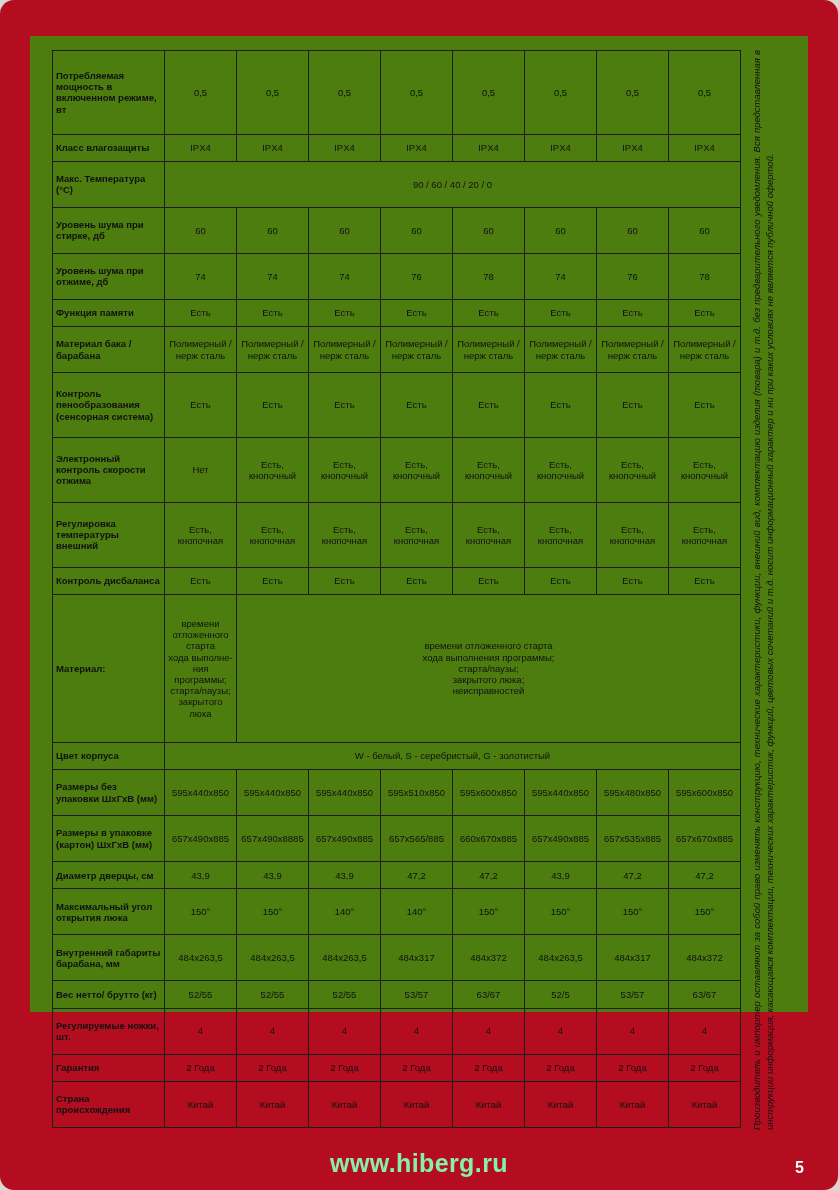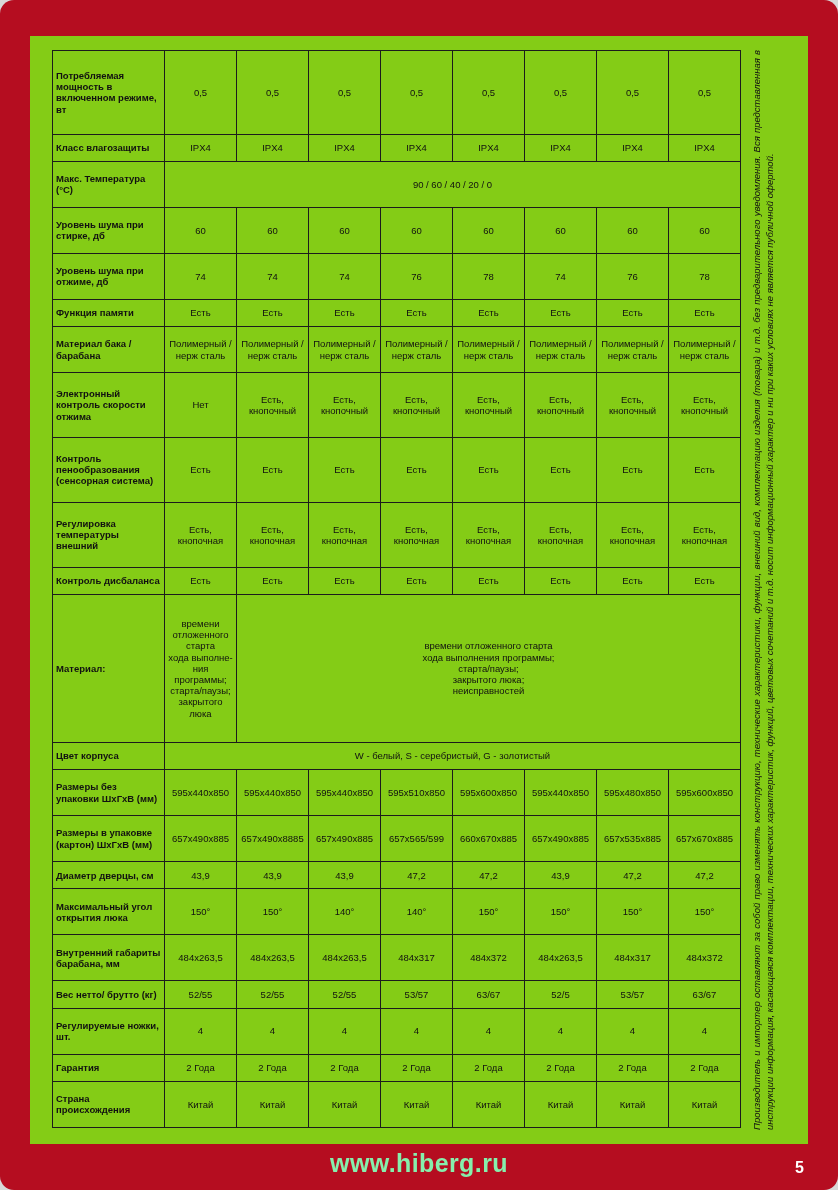--- a/index.html
+++ b/index.html
@@ -13,22 +13,22 @@
   .page {
     position: relative;
     width: 838px; height: 1190px;
     background: #b50d20;
     border-radius: 14px;
     overflow: hidden;
   }
   .content {
     position: absolute;
     left: 30px; top: 36px;
-    width: 778px; height: 1108px;
-    background: #84cc16;
+    width: 778px; height: 976px;
+    background: #4d7c0f;
   }
   .spec-table {
     position: absolute;
     left: 22px; top: 14px;
     width: 688px; height: 1078px;
     border-collapse: collapse;
     table-layout: fixed;
   }
   .spec-table th, .spec-table td {
     border: 1px solid #1c1c1c;
@@ -159,40 +159,40 @@
             <td>Полимерный / нерж сталь</td>
             <td>Полимерный / нерж сталь</td>
             <td>Полимерный / нерж сталь</td>
             <td>Полимерный / нерж сталь</td>
             <td>Полимерный / нерж сталь</td>
             <td>Полимерный / нерж сталь</td>
             <td>Полимерный / нерж сталь</td>
             <td>Полимерный / нерж сталь</td>
           </tr>
           <tr>
+            <th>Контроль пенообразования (сенсорная система)</th>
+            <td>Есть</td>
+            <td>Есть</td>
+            <td>Есть</td>
+            <td>Есть</td>
+            <td>Есть</td>
+            <td>Есть</td>
+            <td>Есть</td>
+            <td>Есть</td>
+          </tr>
+          <tr>
             <th>Электронный контроль скорости отжима</th>
             <td>Нет</td>
             <td>Есть, кнопочный</td>
             <td>Есть, кнопочный</td>
             <td>Есть, кнопочный</td>
             <td>Есть, кнопочный</td>
             <td>Есть, кнопочный</td>
             <td>Есть, кнопочный</td>
             <td>Есть, кнопочный</td>
-          </tr>
-          <tr>
-            <th>Контроль пенообразования (сенсорная система)</th>
-            <td>Есть</td>
-            <td>Есть</td>
-            <td>Есть</td>
-            <td>Есть</td>
-            <td>Есть</td>
-            <td>Есть</td>
-            <td>Есть</td>
-            <td>Есть</td>
           </tr>
           <tr>
             <th>Регулировка температуры внешний</th>
             <td>Есть, кнопочная</td>
             <td>Есть, кнопочная</td>
             <td>Есть, кнопочная</td>
             <td>Есть, кнопочная</td>
             <td>Есть, кнопочная</td>
             <td>Есть, кнопочная</td>
             <td>Есть, кнопочная</td>
@@ -237,21 +237,21 @@
             <td>595х600х850</td>
             <td>595х440х850</td>
             <td>595х480х850</td>
             <td>595х600х850</td>
           </tr>
           <tr>
             <th>Размеры в упаковке (картон) ШхГхВ (мм)</th>
             <td>657х490х885</td>
             <td>657х490х8885</td>
             <td>657х490х885</td>
-            <td>657х565/599</td>
+            <td>657х565/885</td>
             <td>660х670х885</td>
             <td>657х490х885</td>
             <td>657х535х885</td>
             <td>657х670х885</td>
           </tr>
           <tr>
             <th>Диаметр дверцы, см</th>
             <td>43,9</td>
             <td>43,9</td>
             <td>43,9</td>

